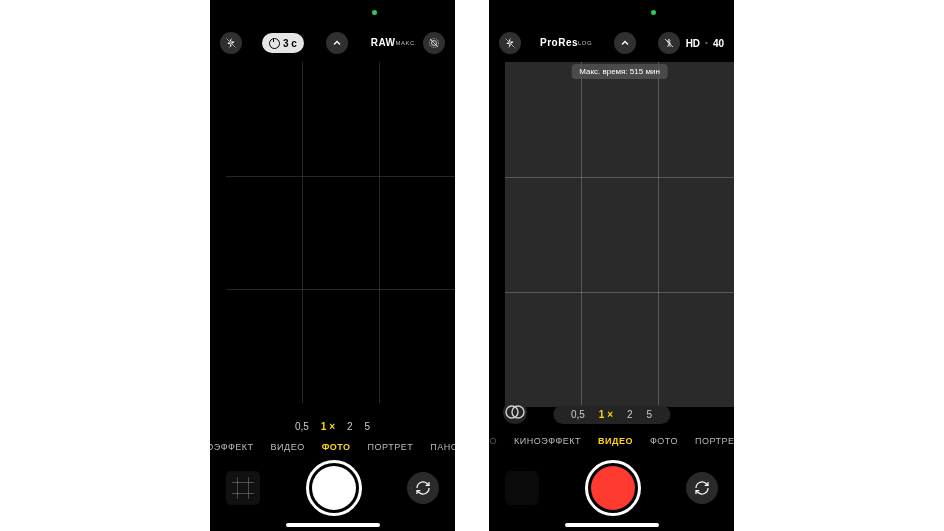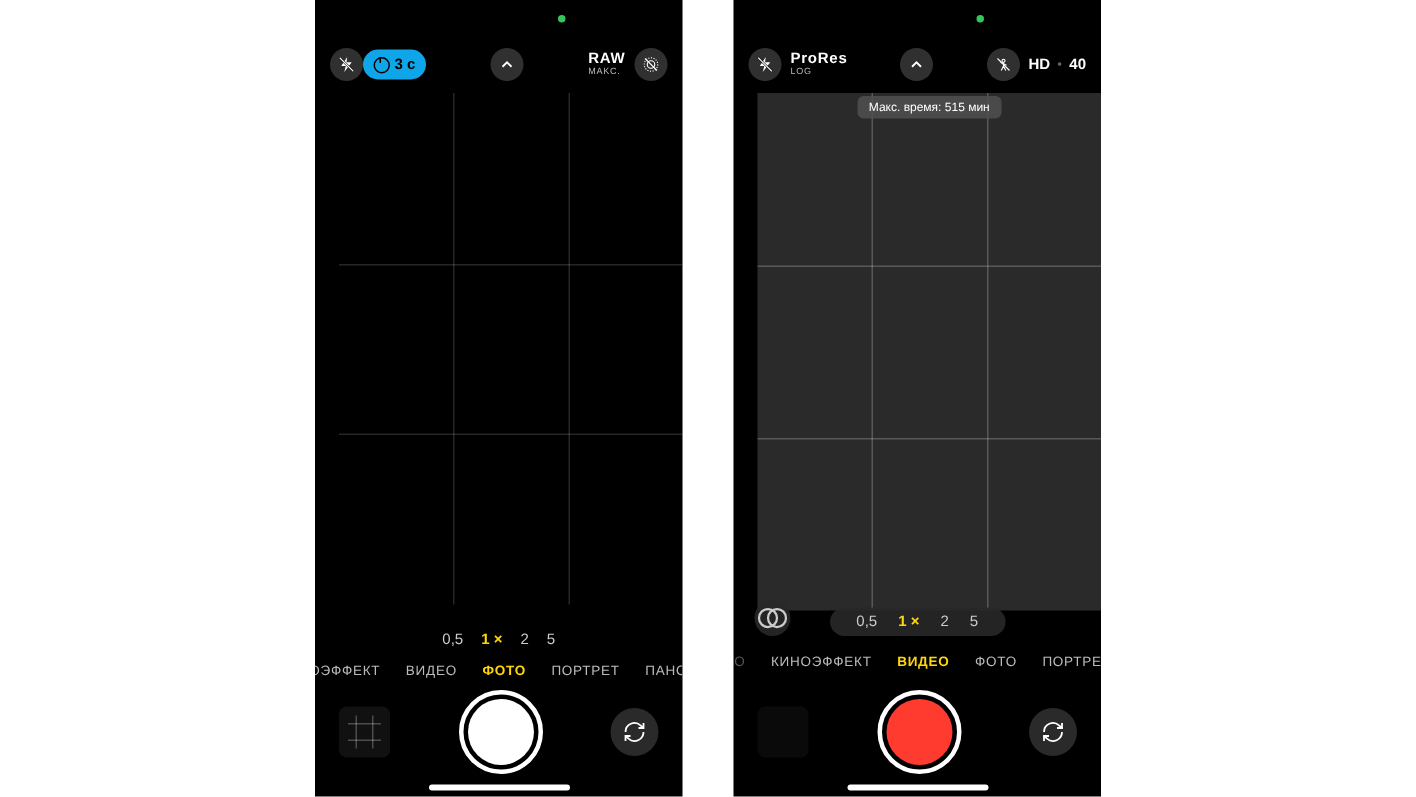--- a/index.html
+++ b/index.html
@@ -51,46 +51,46 @@
     display: flex;
     align-items: center;
     justify-content: center;
     color: #fff;
     font-size: 10px;
   }
   .icon-btn svg { width: 12px; height: 12px; }
   .pill {
     height: 20px;
     border-radius: 12px;
-    background: #0ea5e9;
+    background: #e5e5e5;
     color: #000;
     display: flex;
     align-items: center;
     gap: 3px;
     padding: 0 7px;
     font-size: 10px;
     font-weight: 600;
-    margin-left: 0;
+    margin-left: 20px;
   }
   .pill .dot {
     width: 9px; height: 9px;
     border-radius: 50%;
     border: 1.5px solid #000;
     position: relative;
   }
   .pill .dot::after {
     content: ""; position: absolute;
     left: 2.5px; top: -1px; width: 1.5px; height: 4px;
     background: #000;
   }
   .spacer { flex: 1; }
   .top-text {
     display: flex;
-    flex-direction: column;
-    align-items: flex-start;
+    flex-direction: row;
+    align-items: center;
     line-height: 1;
   }
   .top-text .t1 { font-size: 10px; font-weight: 700; letter-spacing: .5px; }
   .top-text .t2 { font-size: 6px; color: #bbb; letter-spacing: .5px; }
   .top-hd { font-size: 10px; font-weight: 600; display: flex; align-items: flex-start; gap: 5px; }
   .top-hd .sep { color: #666; font-size: 8px; }
   
   .viewfinder {
     position: absolute;
     top: 62px;
@@ -325,21 +325,21 @@
   <div class="status-indicator"></div>
 
   <div class="toprow">
     <div class="icon-btn">
       <svg viewBox="0 0 24 24" fill="none" stroke="#fff" stroke-width="2">
         <path d="M13 2 L5 14 L11 14 L9 22 L19 9 L12 9 Z" fill="#fff" stroke="none"></path>
         <line x1="3" y1="3" x2="21" y2="21" stroke="#000" stroke-width="3"></line>
         <line x1="3" y1="3" x2="21" y2="21" stroke="#fff" stroke-width="1.5"></line>
       </svg>
     </div>
-    <div class="top-text" style="margin-left:6px;">
+    <div class="top-text" style="margin-left:19px;">
       <span class="t1">ProRes</span>
       <span class="t2">LOG</span>
     </div>
     <div class="spacer"></div>
     <div class="icon-btn">
       <svg viewBox="0 0 24 24" fill="none" stroke="#fff" stroke-width="2.5">
           <polyline points="6 15 12 9 18 15"></polyline>
         </svg>
     </div>
     <div class="spacer"></div>

